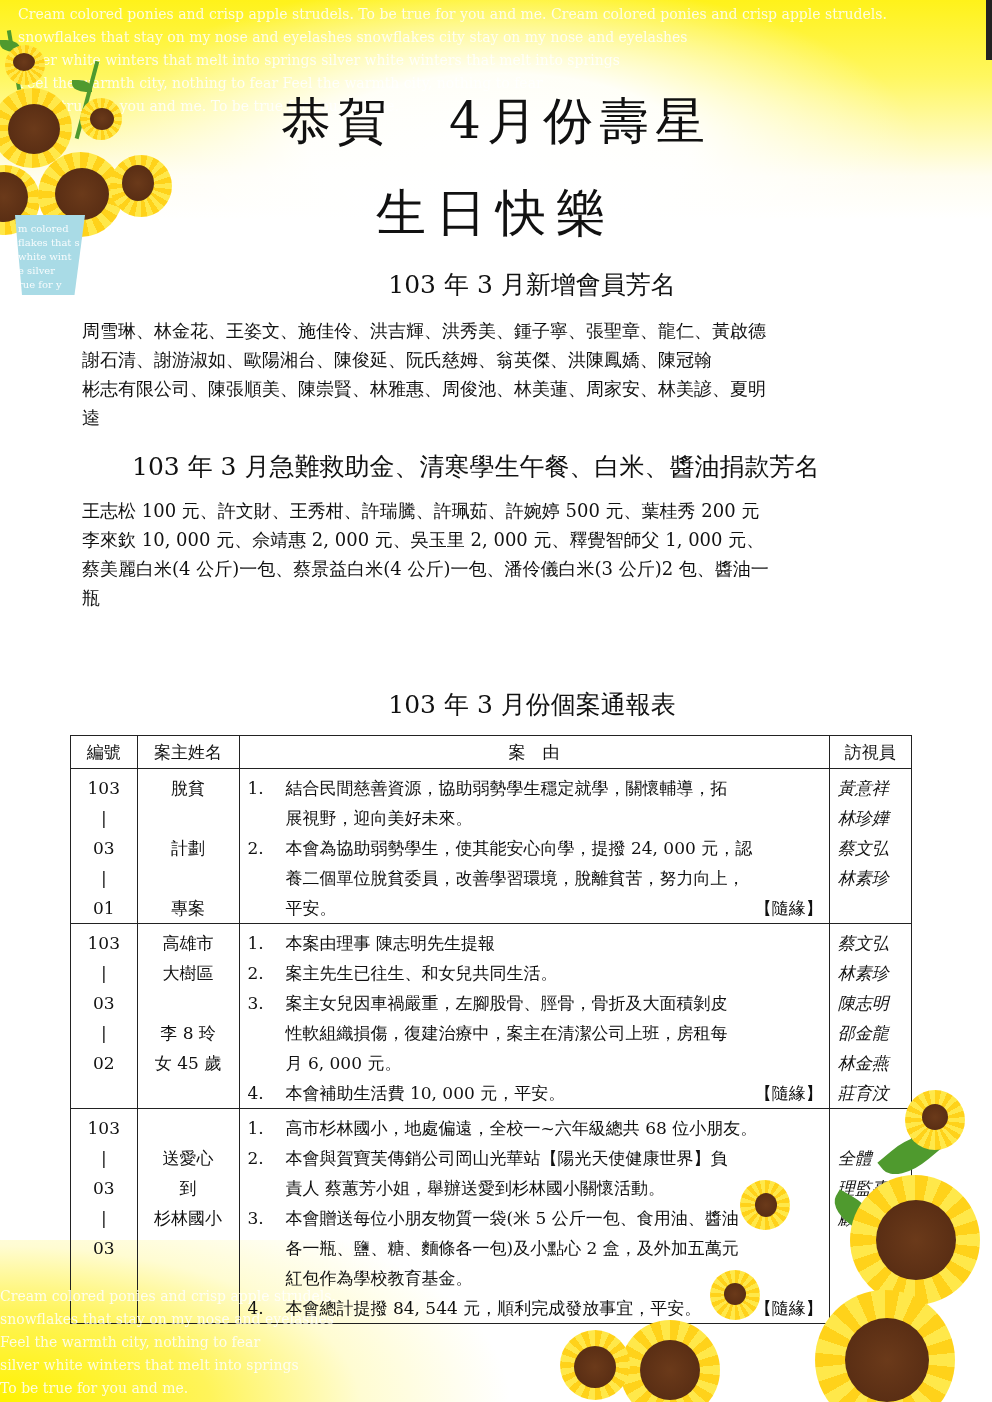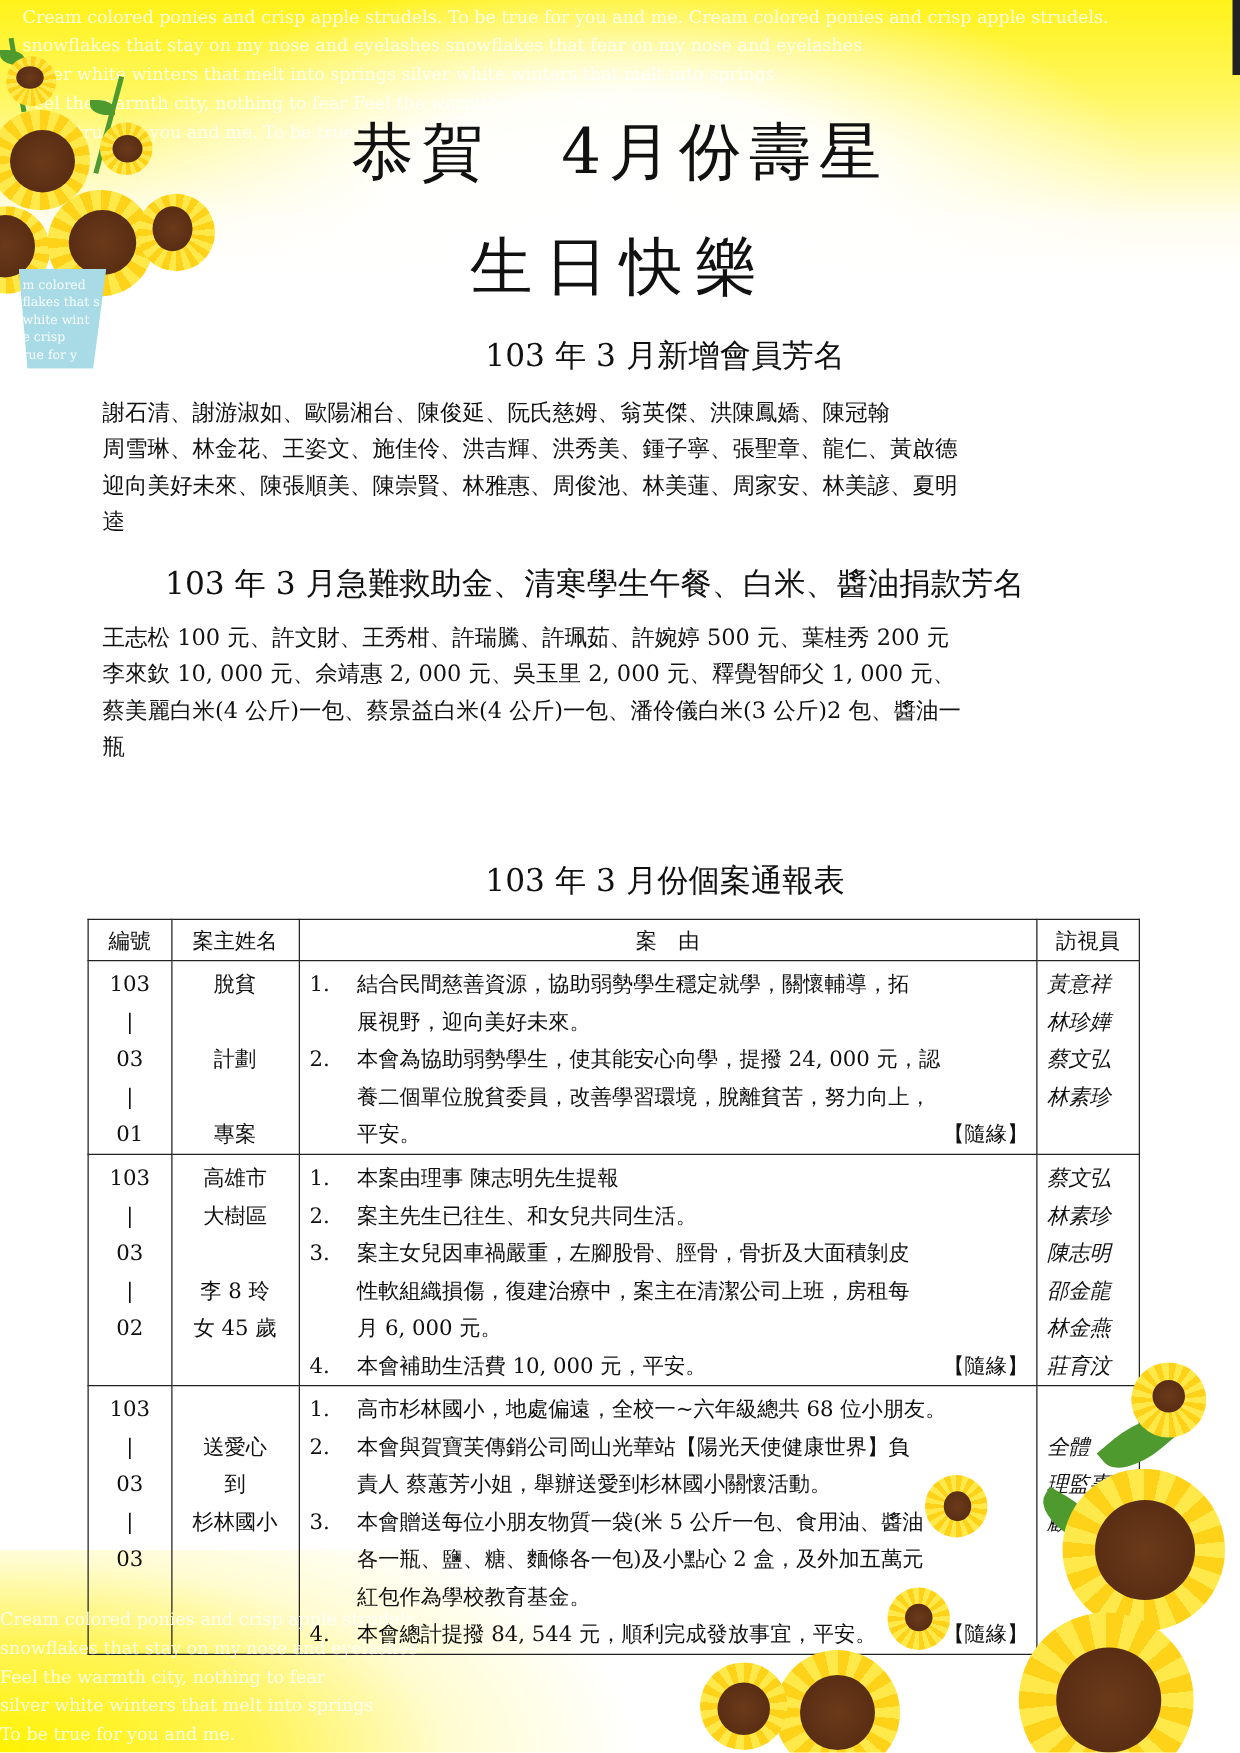--- a/index.html
+++ b/index.html
@@ -88,21 +88,21 @@
 </style>
 </head>
 <body>
 
 <div class="bg-top"></div>
 <div class="bg-bottom-left"></div>
 <div class="right-edge"></div>
 
 <div class="poem" style="left:18px; top:3px;">
   <div>Cream colored ponies and crisp apple strudels.  To be true for you and me.  Cream colored ponies and crisp apple strudels.</div>
-  <div>snowflakes that stay on my nose and eyelashes                                              snowflakes that fear on my nose and eyelashes</div>
+  <div>snowflakes that stay on my nose and eyelashes                                              snowflakes city stay on my nose and eyelashes</div>
   <div>silver white winters that melt into springs                                                    silver white winters that melt into springs</div>
   <div>Feel the warmth city, nothing to fear                                                             Feel the warmth city, nothing to fear</div>
   <div>To be true for you and me.                                                                              To be true for you and me.</div>
 </div>
 
 <div>
   <div class="stem" style="left:12px; top:30px; height:60px; transform:rotate(-10deg);"></div>
   <div class="stem" style="left:85px; top:60px; height:80px; transform:rotate(15deg);"></div>
   <div class="leaf" style="left:0px; top:40px; width:20px; height:12px;"></div>
   <div class="leaf" style="left:72px; top:80px; width:20px; height:12px;"></div>
@@ -116,33 +116,33 @@
   <div class="center" style="left:-20px; top:172px; width:48px; height:50px;"></div>
   <div class="petals" style="left:38px; top:152px; width:85px; height:85px;"></div>
   <div class="center" style="left:55px; top:168px; width:54px; height:52px;"></div>
   <div class="petals" style="left:110px; top:155px; width:62px; height:62px;"></div>
   <div class="center" style="left:122px; top:165px; width:32px; height:36px;"></div>
   <div class="vase"></div>
   <div class="poem" style="left:18px; top:222px; font-size:10px; line-height:14px; color:rgba(255,255,255,0.9);">
     <div style="height:14px">m colored</div>
     <div style="height:14px">flakes that s</div>
     <div style="height:14px">white wint</div>
-    <div style="height:14px">e crisp</div>
+    <div style="height:14px">e silver</div>
     <div style="height:14px">rue for y</div>
   </div>
 </div>
 
 <div class="title1">恭賀　4月份壽星</div>
 <div class="title2">生日快樂</div>
 
 <div class="section-title" style="top:268px;">103 年 3 月新增會員芳名</div>
 <div class="body-text" style="top:316px;">
+  <div>周雪琳、林金花、王姿文、施佳伶、洪吉輝、洪秀美、鍾子寧、張聖章、龍仁、黃啟德</div>
   <div>謝石清、謝游淑如、歐陽湘台、陳俊延、阮氏慈姆、翁英傑、洪陳鳳嬌、陳冠翰</div>
-  <div>周雪琳、林金花、王姿文、施佳伶、洪吉輝、洪秀美、鍾子寧、張聖章、龍仁、黃啟德</div>
-  <div>迎向美好未來、陳張順美、陳崇賢、林雅惠、周俊池、林美蓮、周家安、林美諺、夏明</div>
+  <div>彬志有限公司、陳張順美、陳崇賢、林雅惠、周俊池、林美蓮、周家安、林美諺、夏明</div>
   <div>逵</div>
 </div>
 
 <div class="section-title" style="top:450px; left:96px; width:auto; text-align:left;">103 年 3 月急難救助金、清寒學生午餐、白米、醬油捐款芳名</div>
 <div class="body-text" style="top:496px;">
   <div>王志松 100 元、許文財、王秀柑、許瑞騰、許珮茹、許婉婷 500 元、葉桂秀 200 元</div>
   <div>李來欽 10, 000 元、佘靖惠 2, 000 元、吳玉里 2, 000 元、釋覺智師父 1, 000 元、</div>
   <div>蔡美麗白米(4 公斤)一包、蔡景益白米(4 公斤)一包、潘伶儀白米(3 公斤)2 包、醬油一</div>
   <div>瓶</div>
 </div>

